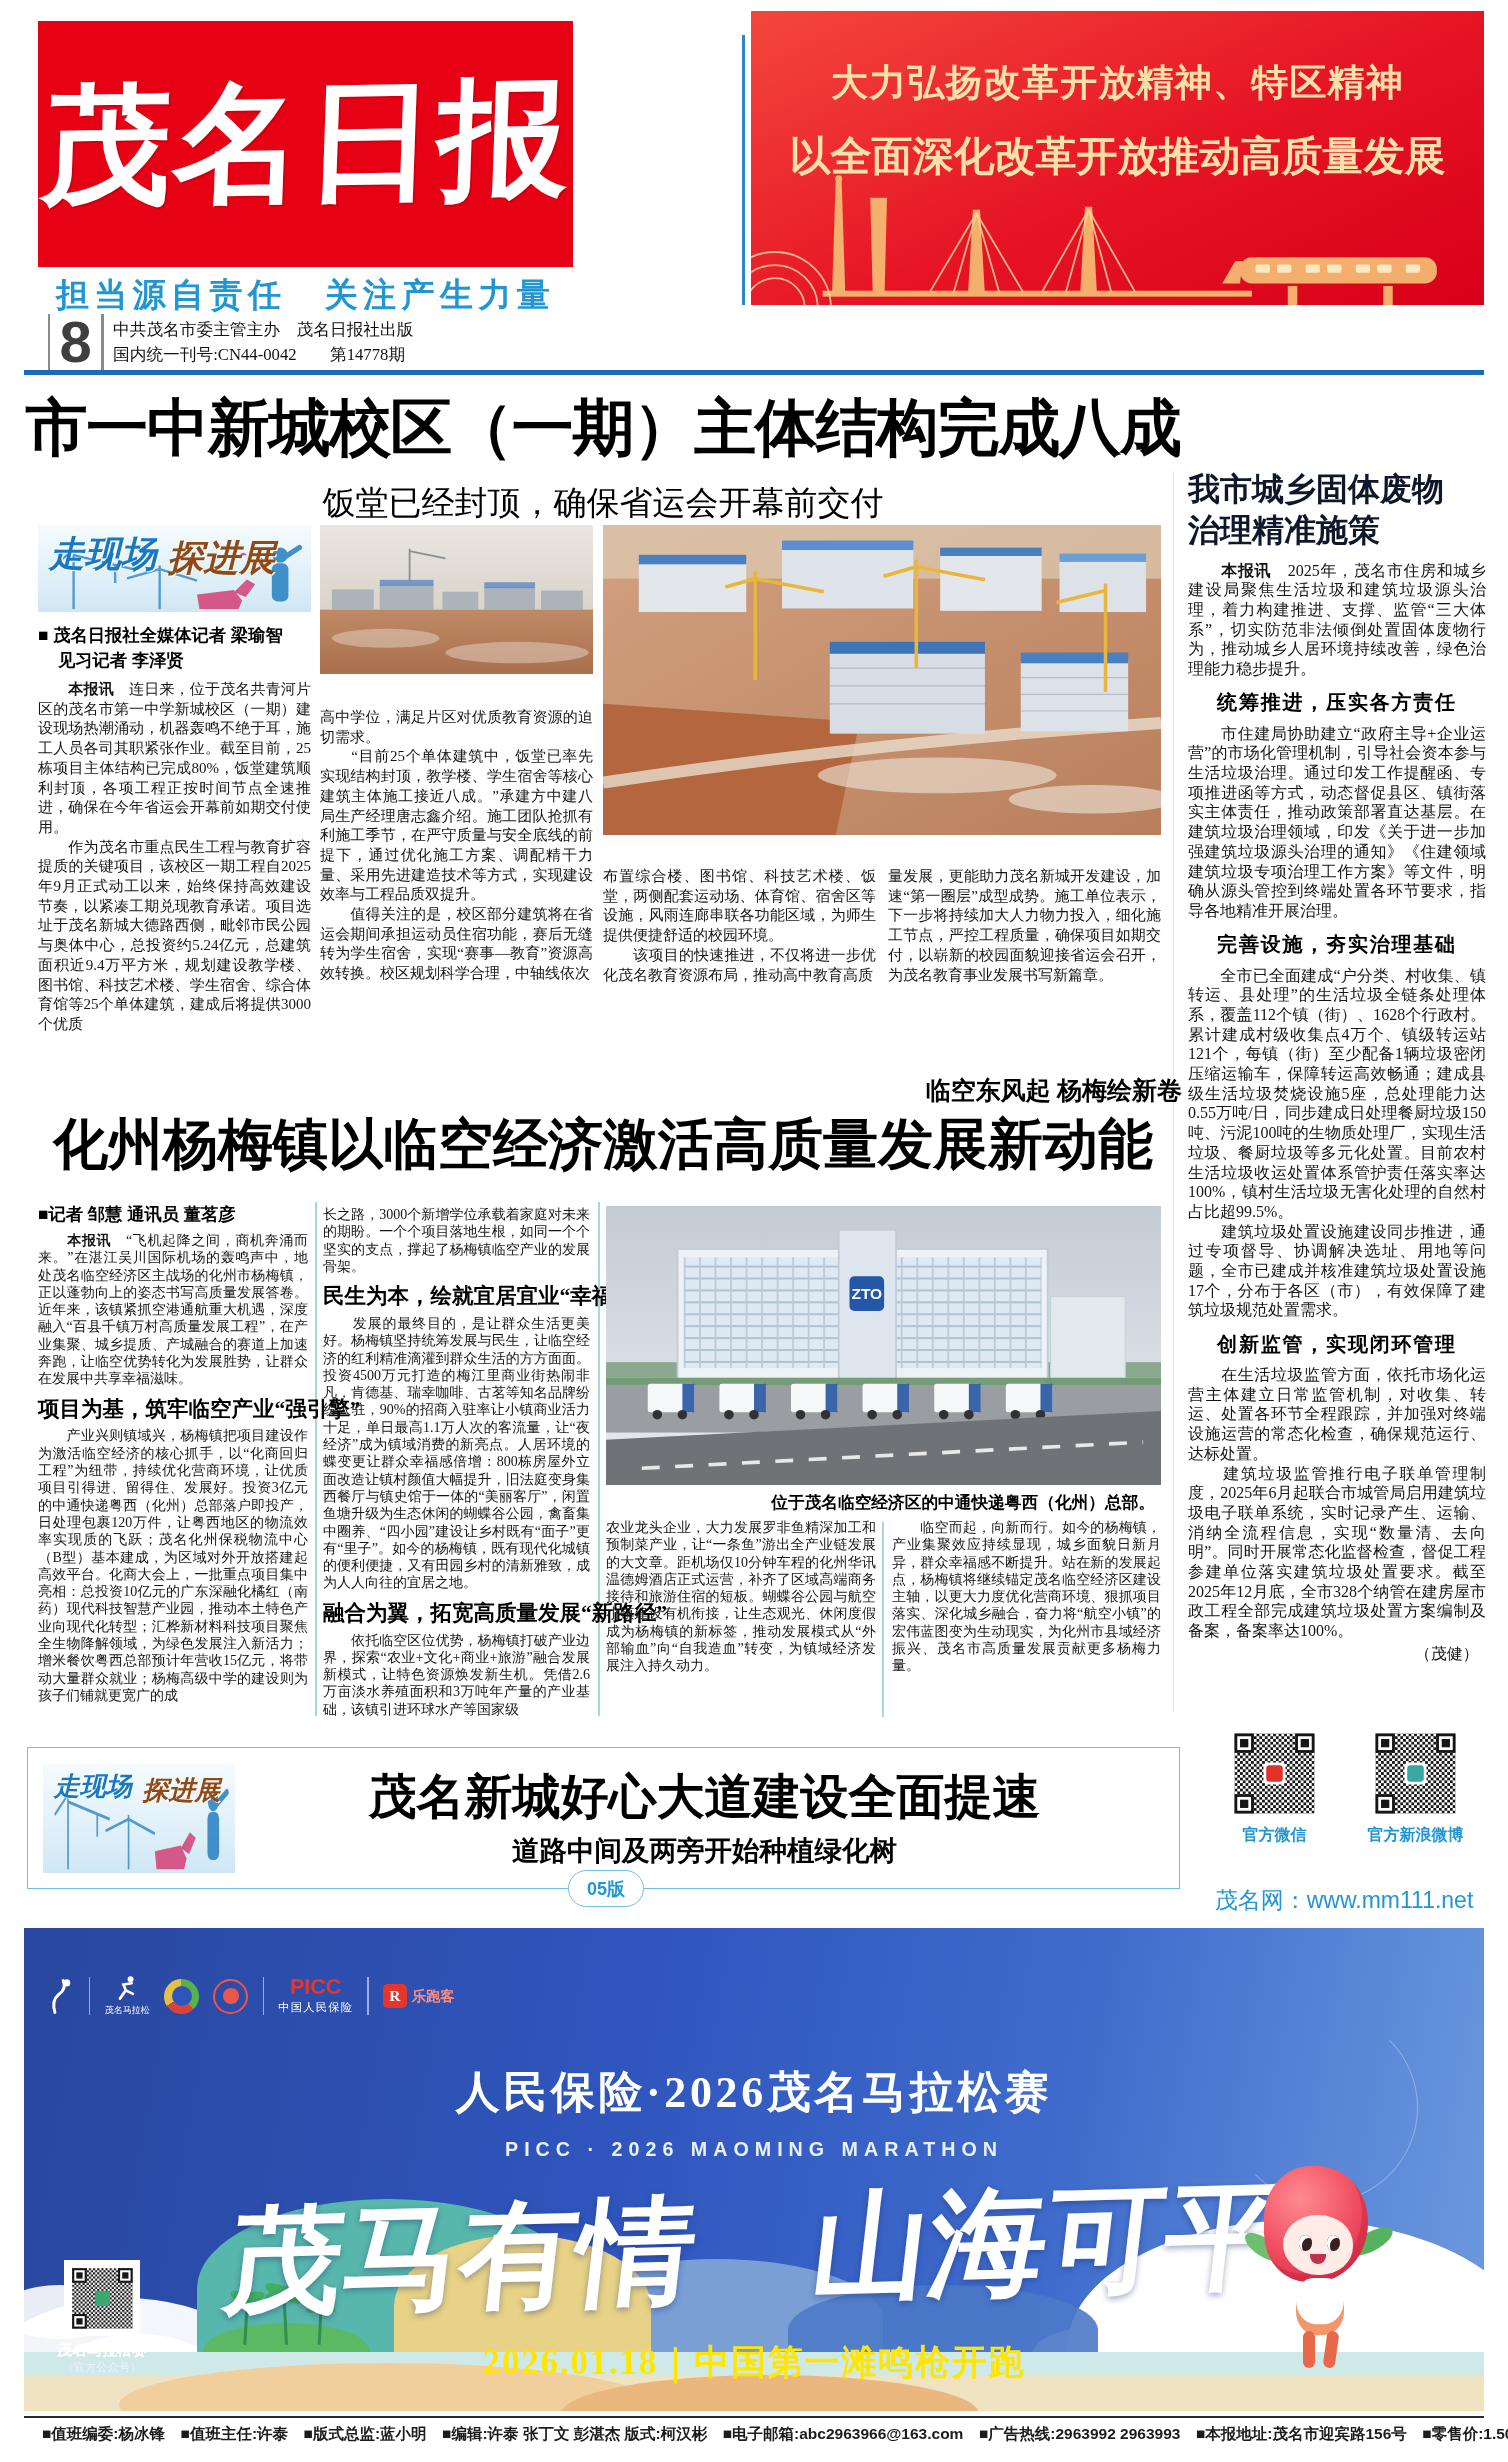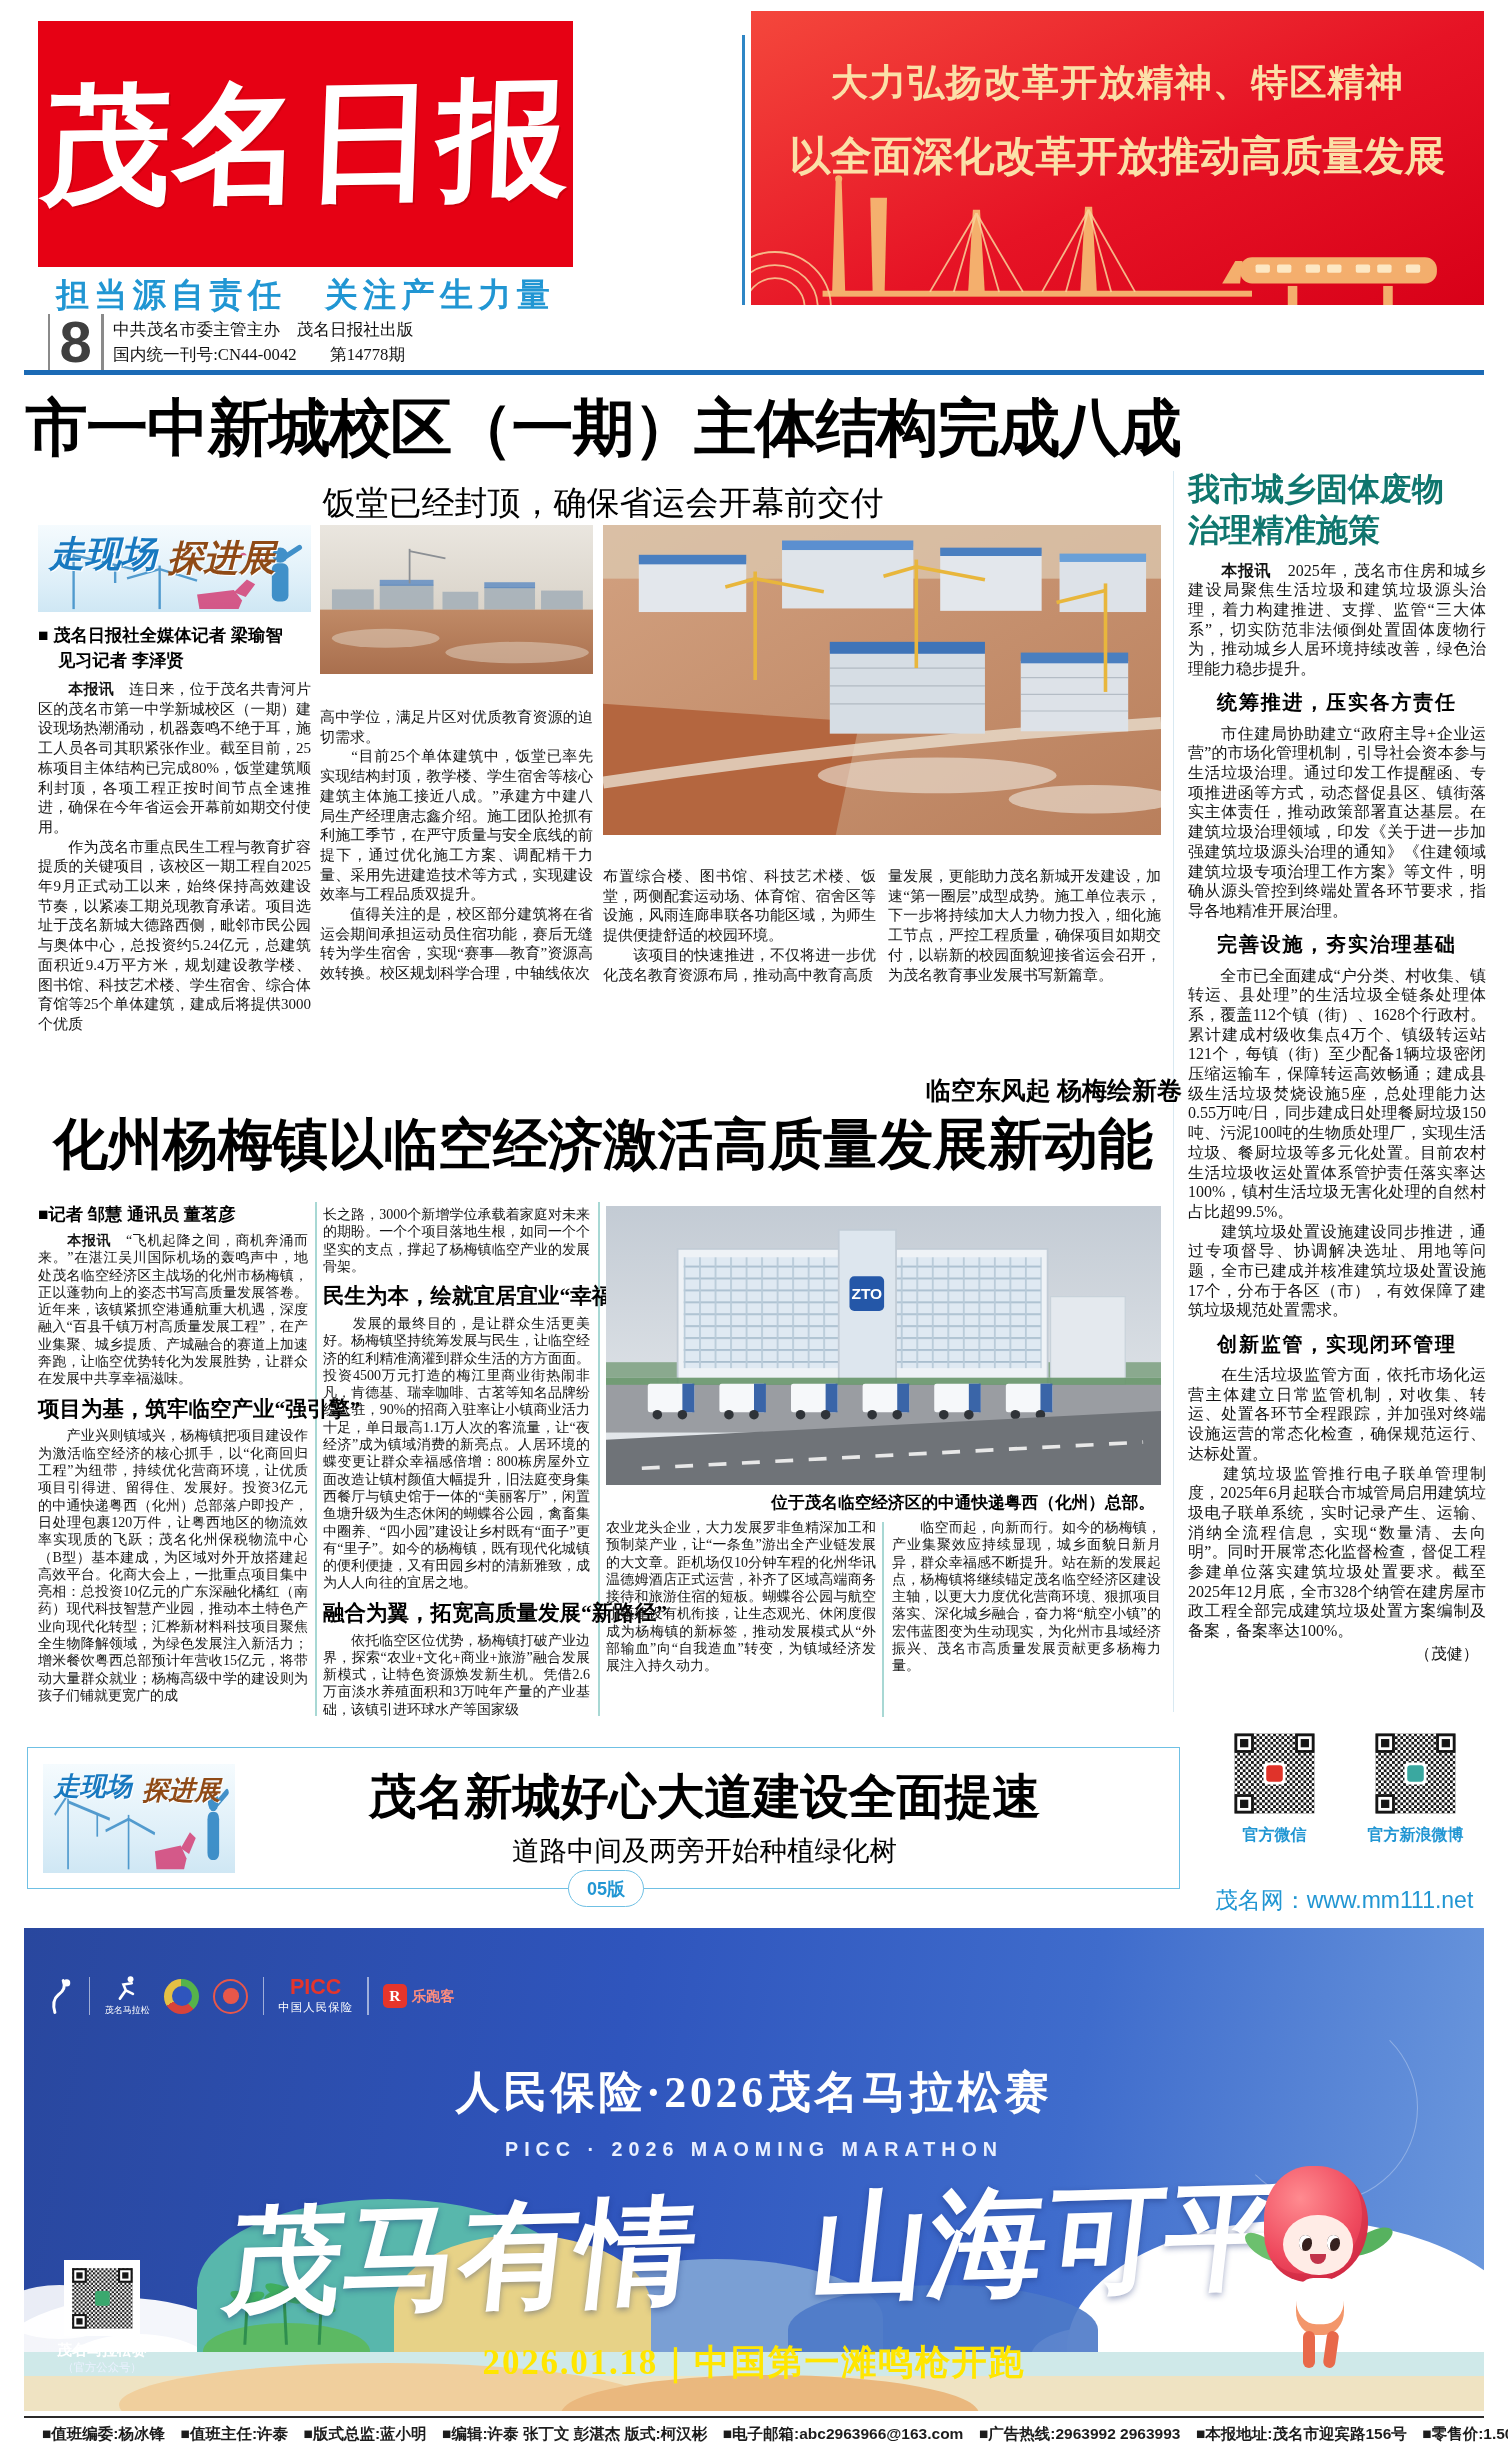--- a/index.html
+++ b/index.html
@@ -50,29 +50,29 @@
   .reporters .ind { padding-left:20px; display:block; }
 
   .kicker { left:24px; top:1074px; width:1158px; text-align:right; font-size:25px; font-weight:600; color:#000; }
   .headline2 { left:24px; top:1108px; width:1158px; text-align:center; font-size:55px; font-weight:900; color:#000; white-space:nowrap; }
   .caption { left:606px; top:1491px; width:549px; text-align:right; font-size:16.7px; font-weight:700; color:#000; }
   .col-rule { width:1.8px; background:#a8d8d4; }
   .side-rule { left:1173px; top:471px; width:1.2px; height:1241px; background:#d9e9f2; }
 
   
   .sidebar { left:1188px; top:469px; width:298px; }
-  .sidebar h1 { font-size:32px; line-height:41px; font-weight:900; color:#0f766e; }
+  .sidebar h1 { font-size:32px; line-height:41px; font-weight:900; color:#0f172a; }
   .sidebar p { font-size:16px; line-height:19.7px; text-align:justify; color:#151515; }
   .sidebar h4 { font-size:20px; font-weight:900; text-align:center; letter-spacing:1.8px; margin:10.7px 0 7.2px; white-space:nowrap; }
   .sidebar .byline { text-align:right; padding-right:7.2px; margin-top:3.6px; }
 
   
   .promo-box { left:27px; top:1747px; width:1153px; height:142px; border:1.8px solid #6fc0e4; background:#fff; }
   .promo-headline { left:257px; top:1765px; width:895px; text-align:center; font-size:48px; font-weight:900; color:#000; white-space:nowrap; }
-  .promo-subhead { left:257px; top:1833px; width:895px; text-align:center; font-size:27.5px; font-weight:400; color:#000; white-space:nowrap; }
+  .promo-subhead { left:257px; top:1833px; width:895px; text-align:center; font-size:27.5px; font-weight:700; color:#000; white-space:nowrap; }
   .pill { left:568px; top:1870px; width:76px; height:37px; background:#fff; border:1.8px solid #6fc0e4; border-radius:20px; color:#2196d3; font-size:18px; font-weight:700; display:flex; align-items:center; justify-content:center; z-index:3; font-family:"Liberation Sans","DejaVu Sans",sans-serif; }
 
   
   .qr { background:#fff; }
   .qr svg { display:block; width:100%; height:100%; }
   .qr-label { text-align:center; color:#2196d3; font-size:16px; font-weight:700; font-family:"Liberation Sans","DejaVu Sans",sans-serif; white-space:nowrap; }
   .site-url { left:1198px; top:1849px; width:292px; text-align:center; color:#2196d3; font-size:23px; font-weight:400; font-family:"Liberation Sans","DejaVu Sans",sans-serif; white-space:nowrap;margin-top:36px; }
 
   
   .ad { left:24px; top:1928px; width:1460px; height:483px; background:linear-gradient(100deg,#29479e 0%,#2f55bd 40%,#3f6ccc 70%,#6d9ade 100%); overflow:hidden; color:#fff; }

